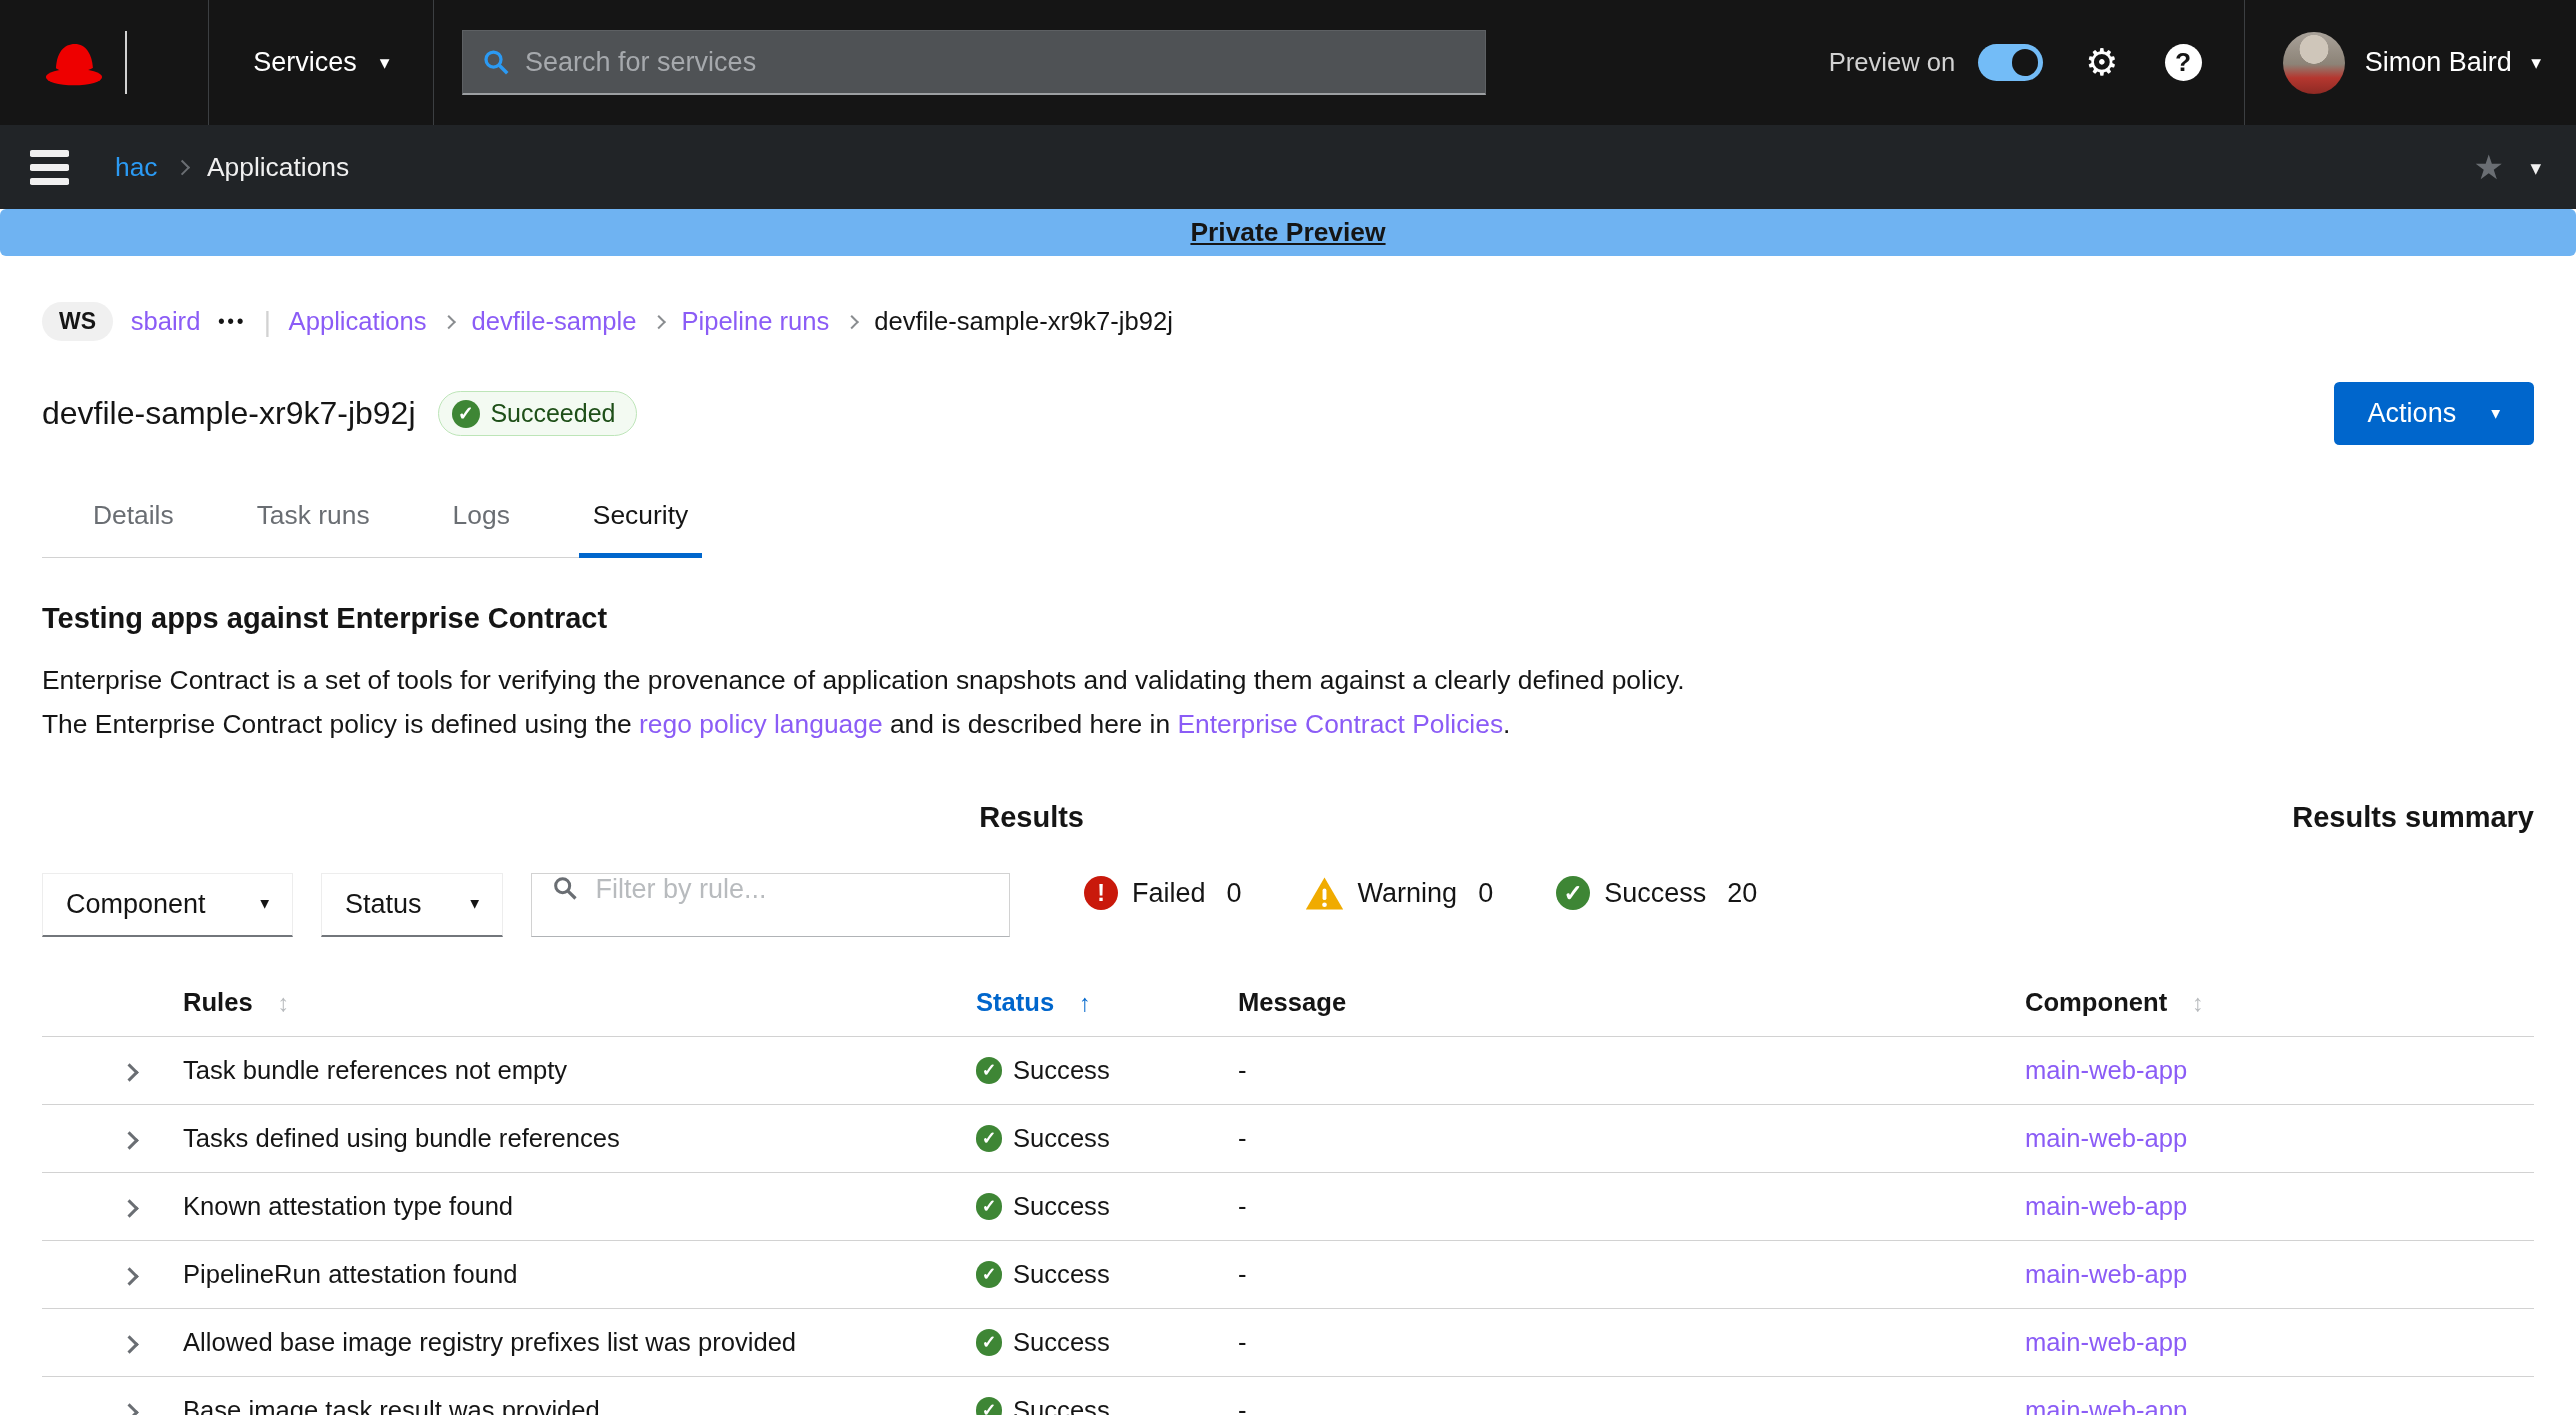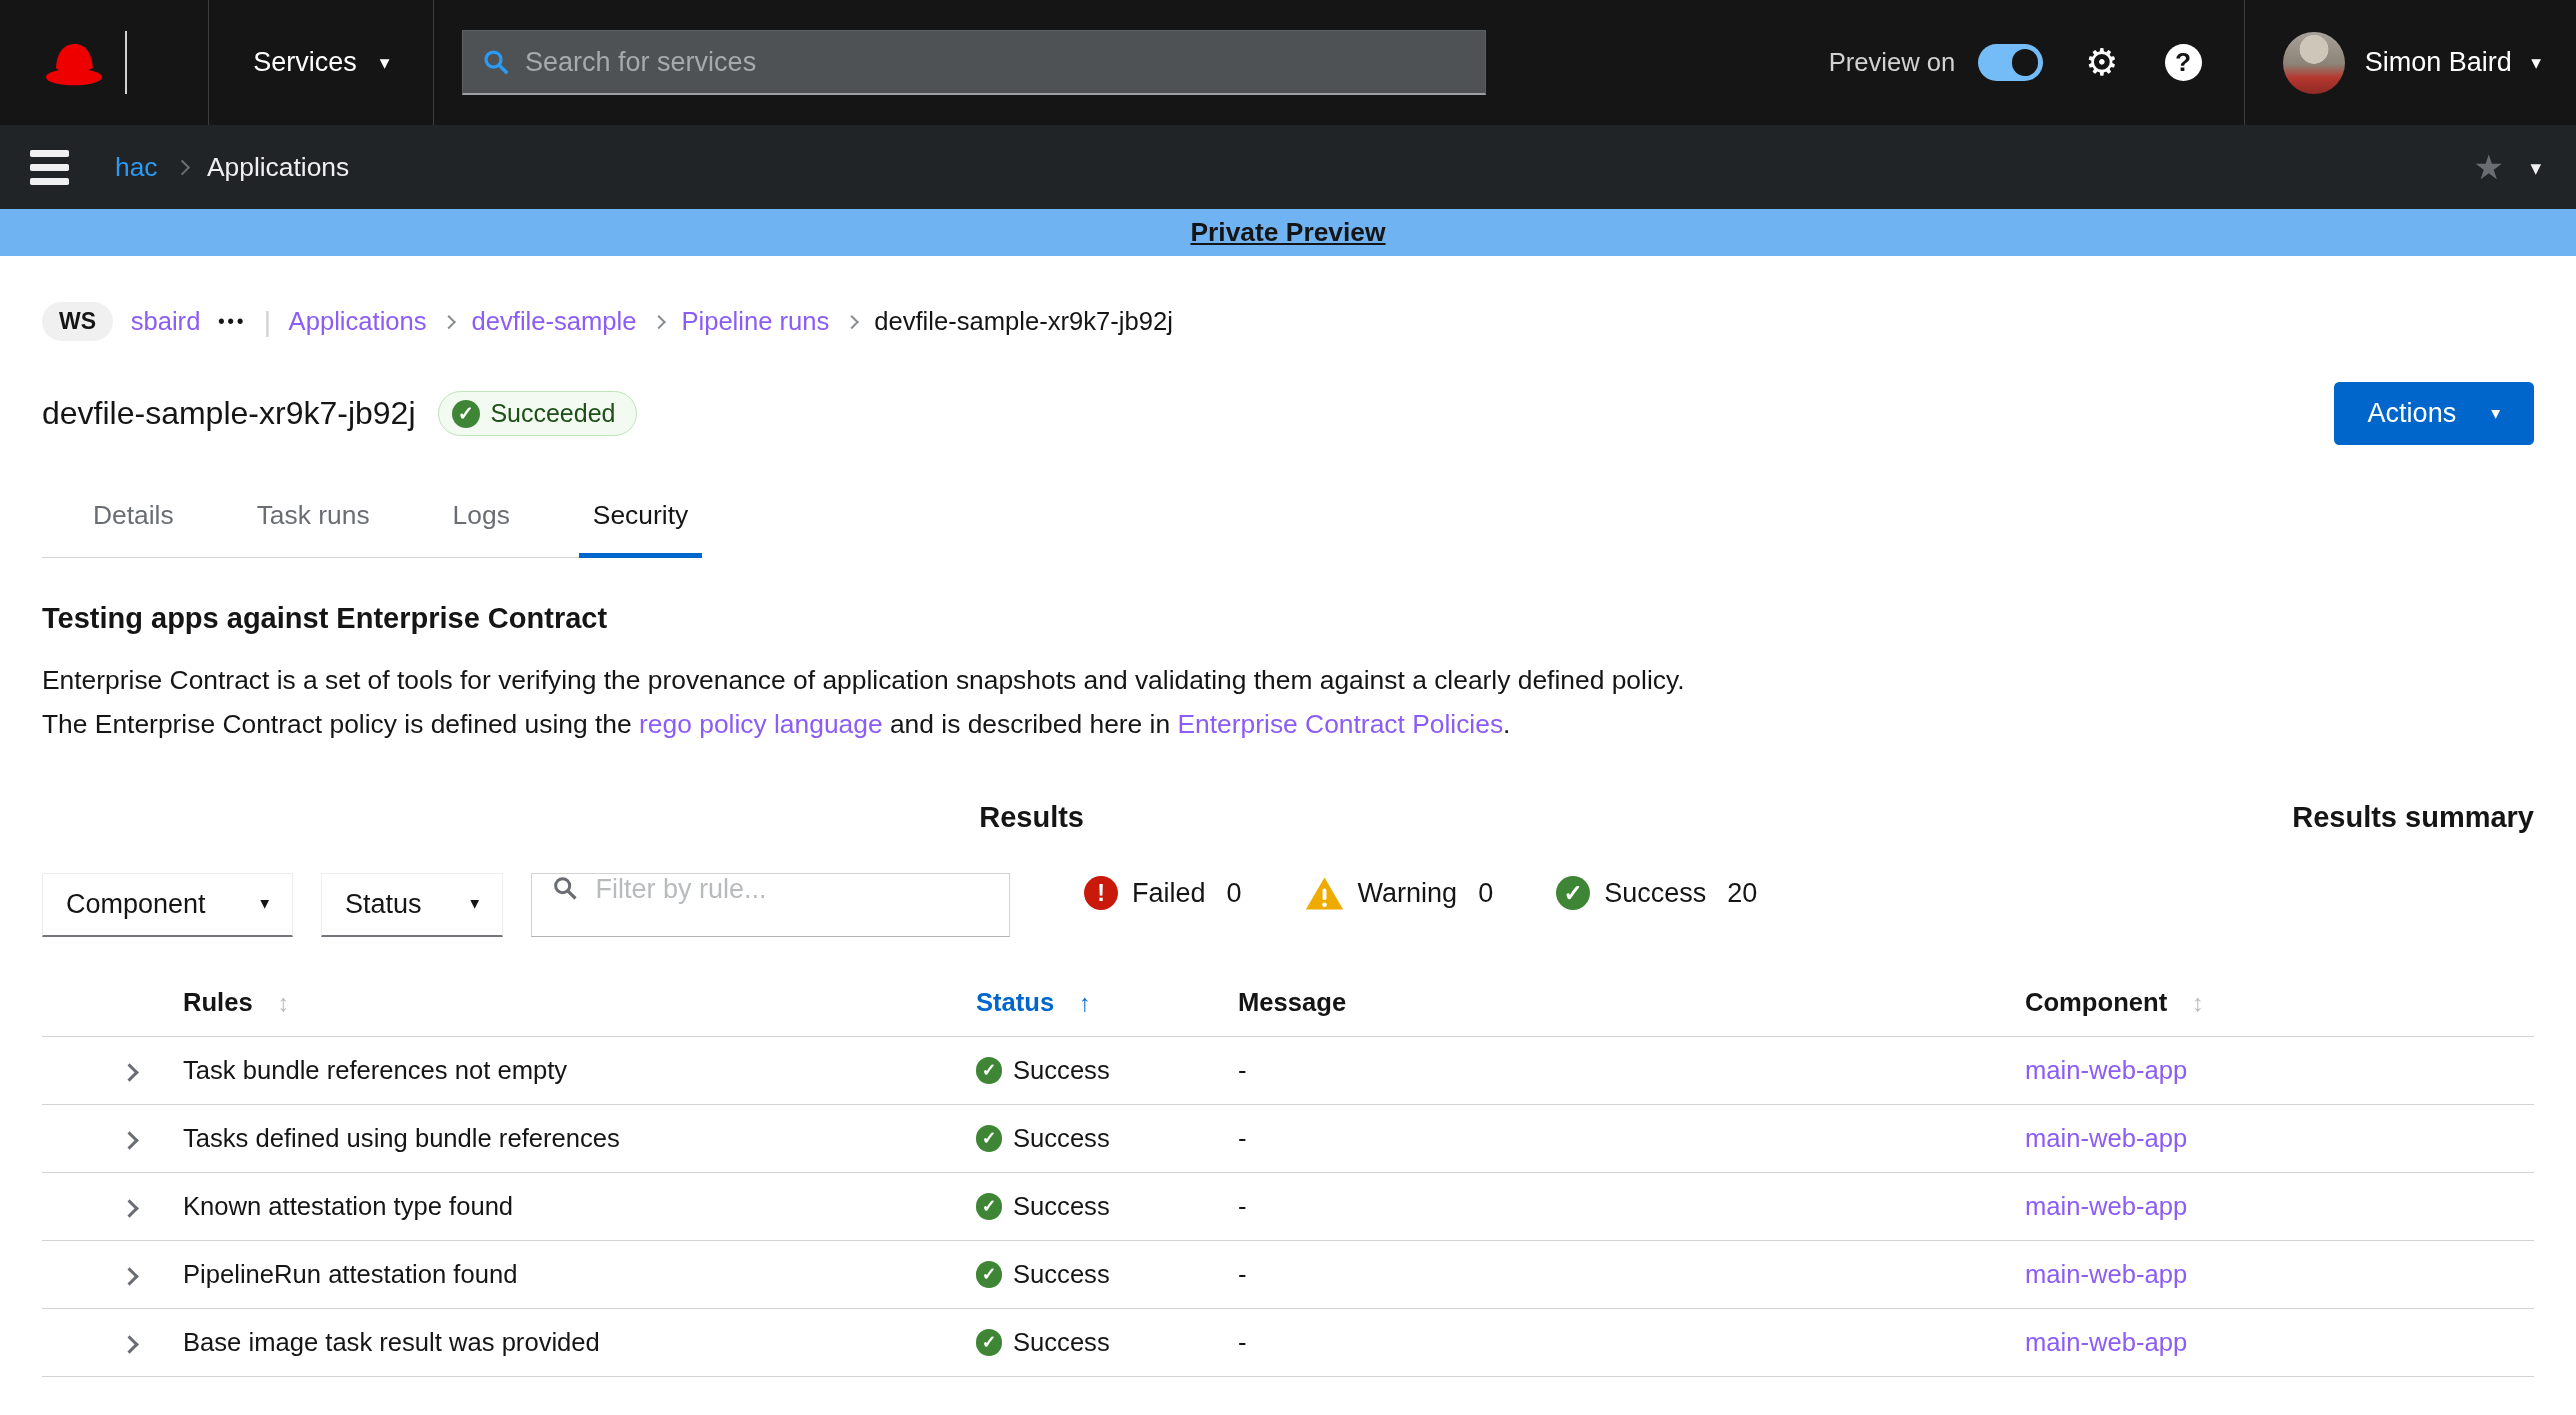--- a/index.html
+++ b/index.html
@@ -44,21 +44,21 @@
   .nav2-crumbs .lnk { color:#2b9af3; cursor:pointer; }
   .nav2-crumbs .cur { color:#f0f0f0; }
   .chev { display:inline-block; border-style:solid; border-color:#6a6e73; border-width:0;
     transform:rotate(45deg); }
   .chev.sm { width:10.6px; height:10.6px; border-right-width:2.6px; border-top-width:2.6px; }
   .nav2-right { margin-left:auto; display:flex; align-items:center; gap:26.4px; }
   .star { color:#6a6e73; font-size:34px; cursor:pointer; }
   .nav2-right .caret { color:#f0f0f0; cursor:pointer; font-size:21px; }
 
   
-  .banner { height:47px; background:#6fb3f2; display:flex; align-items:center; justify-content:center; }
+  .banner { height:47px; background:#6fb3f2; display:flex; align-items:center; justify-content:center;border-radius:6px; }
   .banner a { color:#151515; font-size:26.4px; font-weight:600; text-decoration:underline; cursor:pointer; }
 
   
   .content { padding:0 42px; }
   .ws-row { margin-top:46px; display:flex; align-items:center; gap:17.6px; font-size:25.6px; }
   .ws-badge { background:#f0f0f0; color:#151515; font-weight:bold; font-size:23px;
     padding:6.2px 17px; border-radius:21px; }
   .link { color:#8b5cf6; text-decoration:none; cursor:pointer; }
   .ws-dots { font-size:19.4px; letter-spacing:2.6px; cursor:pointer; }
   .ws-pipe { color:#d2d2d2; font-size:28px; }
@@ -348,20 +348,32 @@
               <span class="status-cell">
                 <span class="circ-icon green">✓</span>
                 <span>Success</span>
               </span>
             </td>
           <td>-</td>
           <td><a class="link">main-web-app</a></td>
         </tr>
         <tr>
           <td class="expand-cell"><span class="chev row"></span></td>
+          <td>Allowed base image registry prefixes list was provided</td>
+          <td>
+              <span class="status-cell">
+                <span class="circ-icon green">✓</span>
+                <span>Success</span>
+              </span>
+            </td>
+          <td>-</td>
+          <td><a class="link">main-web-app</a></td>
+        </tr>
+        <tr>
+          <td class="expand-cell"><span class="chev row"></span></td>
           <td>Base image task result was provided</td>
           <td>
               <span class="status-cell">
                 <span class="circ-icon green">✓</span>
                 <span>Success</span>
               </span>
             </td>
           <td>-</td>
           <td><a class="link">main-web-app</a></td>
         </tr>

